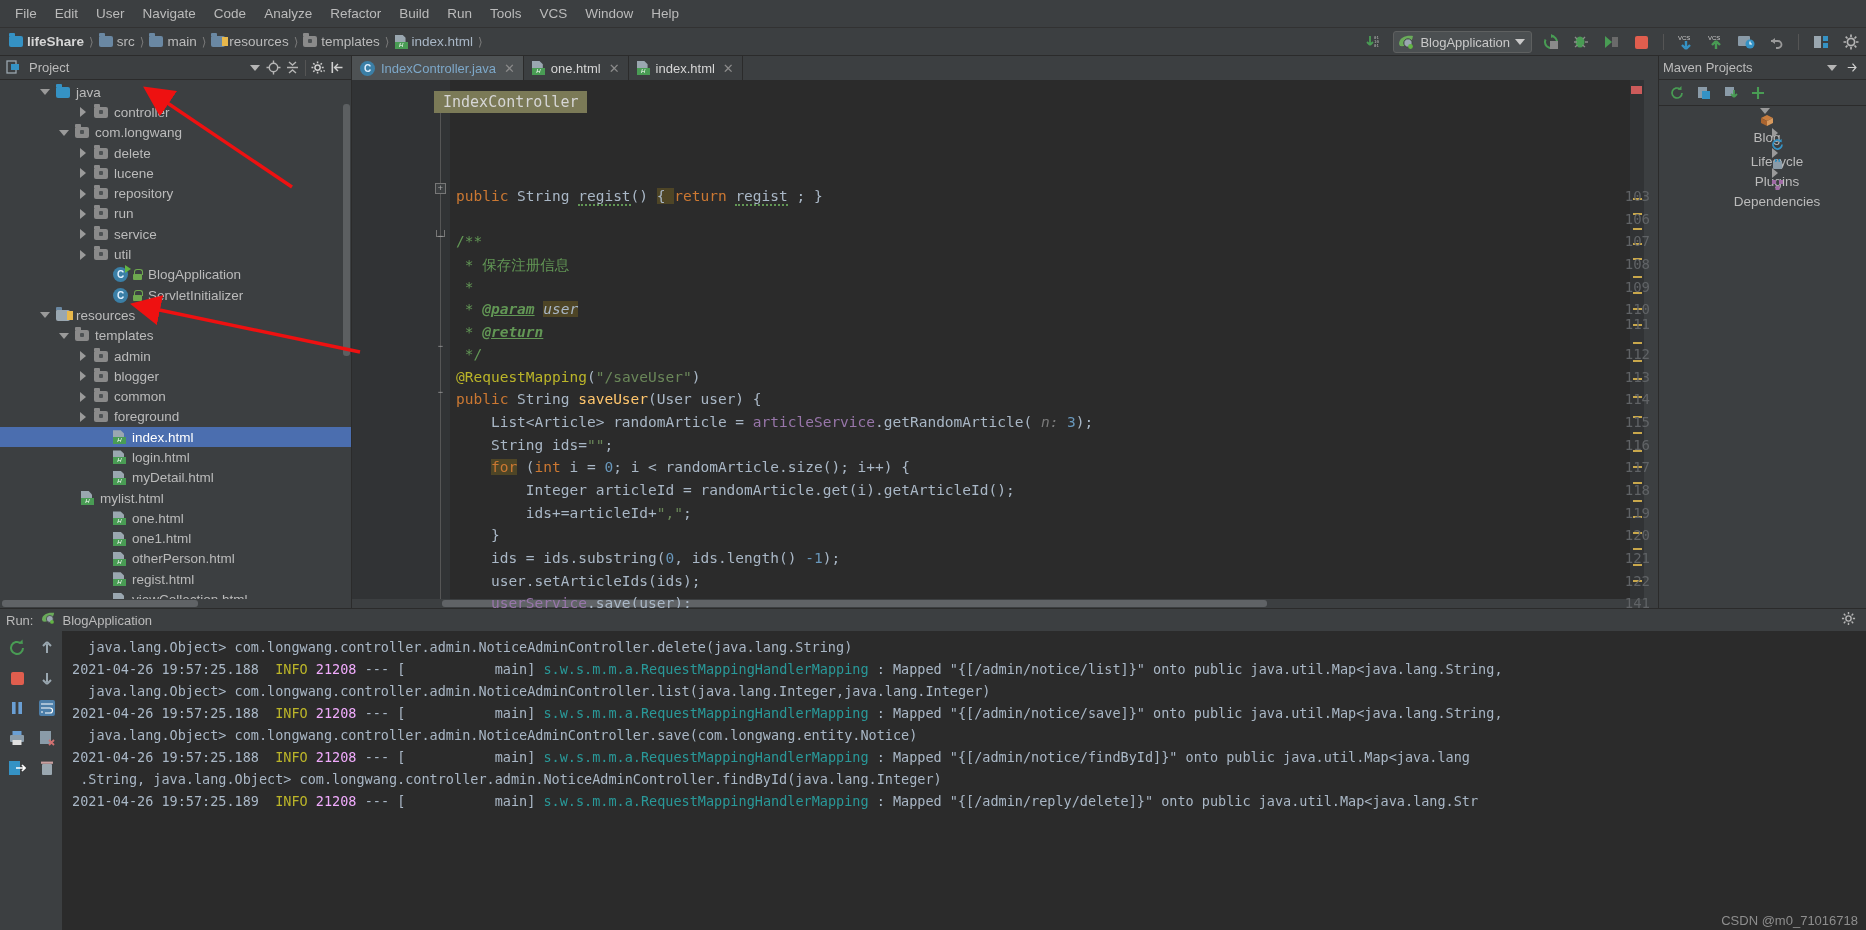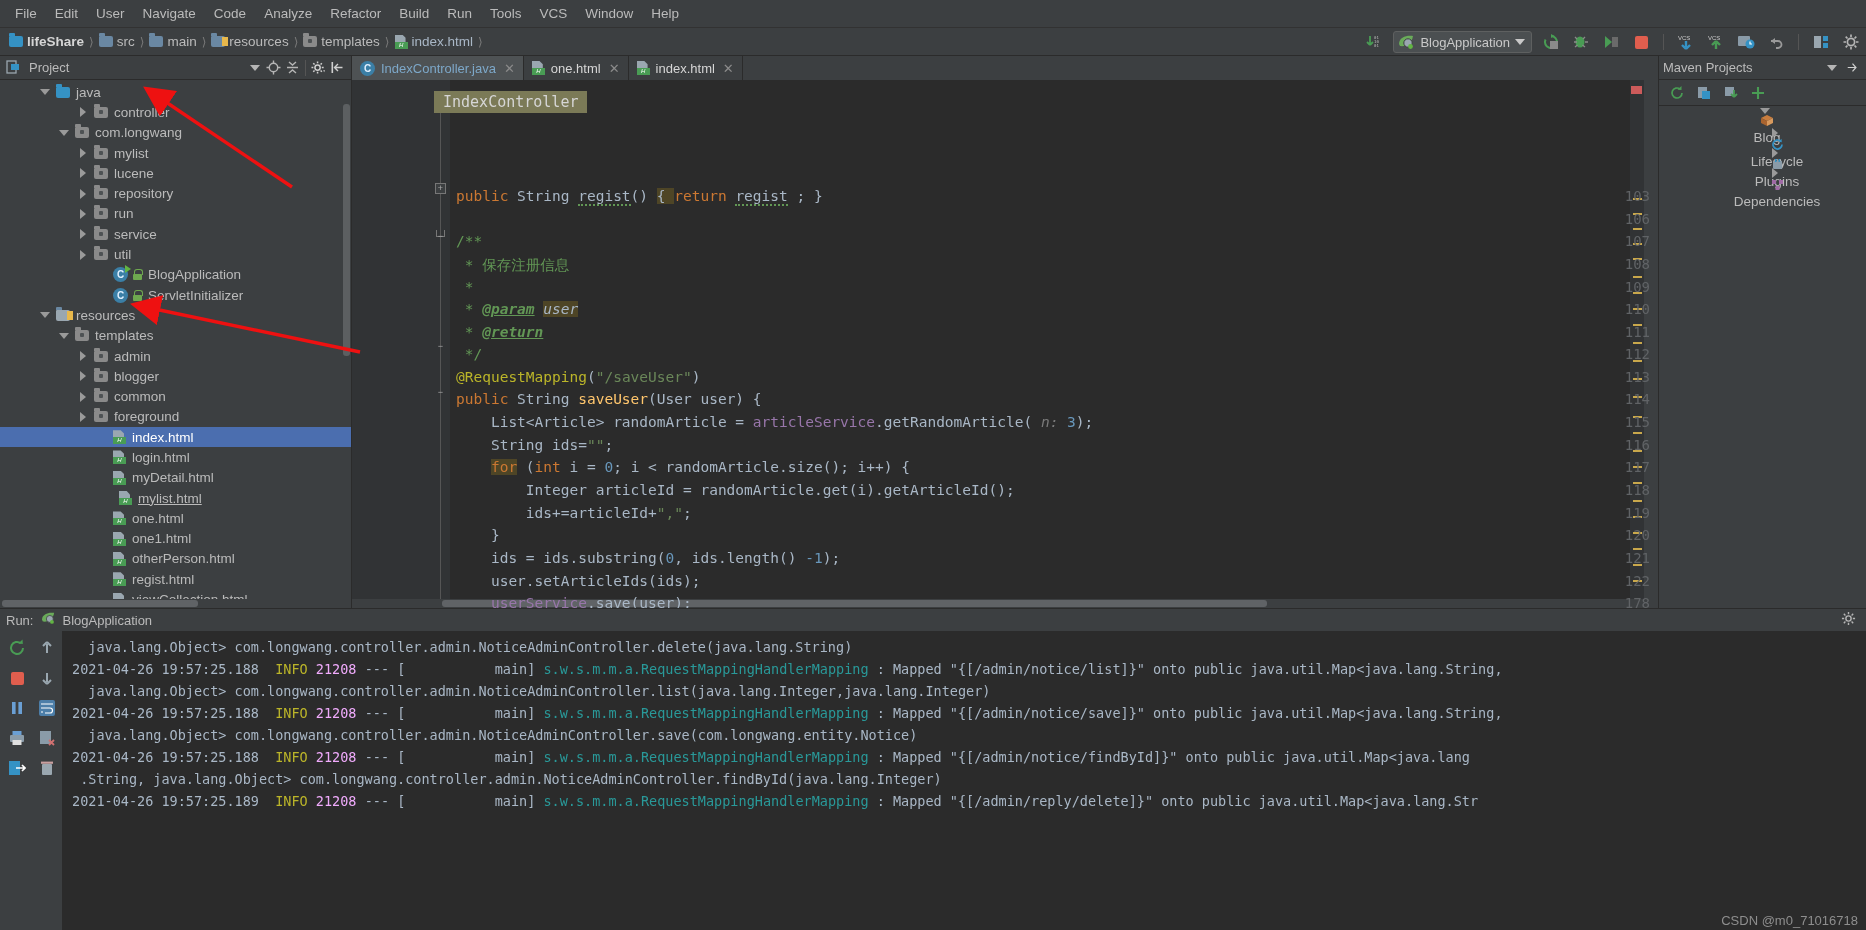--- a/index.html
+++ b/index.html
@@ -386,21 +386,21 @@
             </span>
             <span class="lbl">com.longwang</span>
           </div>
           <div class="trow" style="padding-left: 76px;">
             <span class="tw">
               <span class="tri right"></span>
             </span>
             <span style="margin-left: 4px; display: flex; align-items: center;">
               <span class="folder pkg"></span>
             </span>
-            <span class="lbl">mylist</span>
+            <span class="lbl">delete</span>
           </div>
           <div class="trow" style="padding-left: 76px;">
             <span class="tw">
               <span class="tri right"></span>
             </span>
             <span style="margin-left: 4px; display: flex; align-items: center;">
               <span class="folder pkg"></span>
             </span>
             <span class="lbl">lucene</span>
           </div>
@@ -533,21 +533,21 @@
           <div class="trow" style="padding-left: 95px;">
             <span class="tw"></span>
             <span style="margin-left: 4px; display: flex; align-items: center;">
               <span class="htmlicon">
                 <i class="pg"></i>
                 <i class="hb">H</i>
               </span>
             </span>
             <span class="lbl">myDetail.html</span>
           </div>
-          <div class="trow" style="padding-left: 101px; text-decoration: underline;">
+          <div class="trow" style="padding-left: 63px;">
             <span class="tw"></span>
             <span style="margin-left: 4px; display: flex; align-items: center;">
               <span class="htmlicon">
                 <i class="pg"></i>
                 <i class="hb">H</i>
               </span>
             </span>
             <span class="lbl">mylist.html</span>
           </div>
           <div class="trow" style="padding-left: 95px;">
@@ -679,21 +679,21 @@
           <div class="lnum" style="top: 131px;">106</div>
           <div class="codeline" style="top: 131px;"></div>
           <div class="lnum" style="top: 153px;">107</div>
           <div class="codeline" style="top: 153px;"><span class="c">/**</span></div>
           <div class="lnum" style="top: 176px;">108</div>
           <div class="codeline" style="top: 176px;"><span class="c"> * 保存注册信息</span></div>
           <div class="lnum" style="top: 199px;">109</div>
           <div class="codeline" style="top: 199px;"><span class="c"> *</span></div>
           <div class="lnum" style="top: 221px;">110</div>
           <div class="codeline" style="top: 221px;"><span class="c"> * </span><span class="tagjd">@param</span><span> </span><span class="jdp">user</span></div>
-          <div class="lnum" style="top: 244px;">111</div>
+          <div class="lnum" style="top: 236px;">111</div>
           <div class="codeline" style="top: 244px;"><span class="c"> * </span><span class="tagjd">@return</span></div>
           <div class="lnum" style="top: 266px;">112</div>
           <div class="codeline" style="top: 266px;"><span class="c"> */</span></div>
           <div class="lnum" style="top: 289px;">113</div>
           <div class="codeline" style="top: 289px;"><span class="an">@RequestMapping</span><span>(</span><span class="s">"/saveUser"</span><span>)</span></div>
           <div class="lnum" style="top: 311px;">114</div>
           <div class="codeline" style="top: 311px;"><span class="k">public </span><span>String </span><span class="mth">saveUser</span><span>(User user) {</span></div>
           <div class="lnum" style="top: 334px;">115</div>
           <div class="codeline" style="top: 334px;"><span>    List&lt;Article&gt; randomArticle = </span><span class="fld">articleService</span><span>.getRandomArticle( </span><span class="param-hint">n:</span><span> </span><span class="n">3</span><span>);</span></div>
           <div class="lnum" style="top: 357px;">116</div>
@@ -703,21 +703,21 @@
           <div class="lnum" style="top: 402px;">118</div>
           <div class="codeline" style="top: 402px;"><span>        Integer articleId = randomArticle.get(i).getArticleId();</span></div>
           <div class="lnum" style="top: 425px;">119</div>
           <div class="codeline" style="top: 425px;"><span>        ids+=articleId+</span><span class="s">","</span><span>;</span></div>
           <div class="lnum" style="top: 447px;">120</div>
           <div class="codeline" style="top: 447px;"><span>    }</span></div>
           <div class="lnum" style="top: 470px;">121</div>
           <div class="codeline" style="top: 470px;"><span>    ids = ids.substring(</span><span class="n">0</span><span>, ids.length() </span><span class="n">-1</span><span>);</span></div>
           <div class="lnum" style="top: 493px;">122</div>
           <div class="codeline" style="top: 493px;"><span>    user.setArticleIds(ids);</span></div>
-          <div class="lnum" style="top: 515px;">178</div>
+          <div class="lnum" style="top: 515px;">141</div>
           <div class="codeline" style="top: 515px;"><span>    </span><span class="fld">userService</span><span>.save(user);</span></div>
           <div class="codeline" style="top: 538px;"></div>
         </div>
     </div>
 
     <div class="rightcol">
       <div class="rc-head">
         <span class="rtitle">Maven Projects</span>
         <span class="rc-icons">
           <span class="ph-ico">

